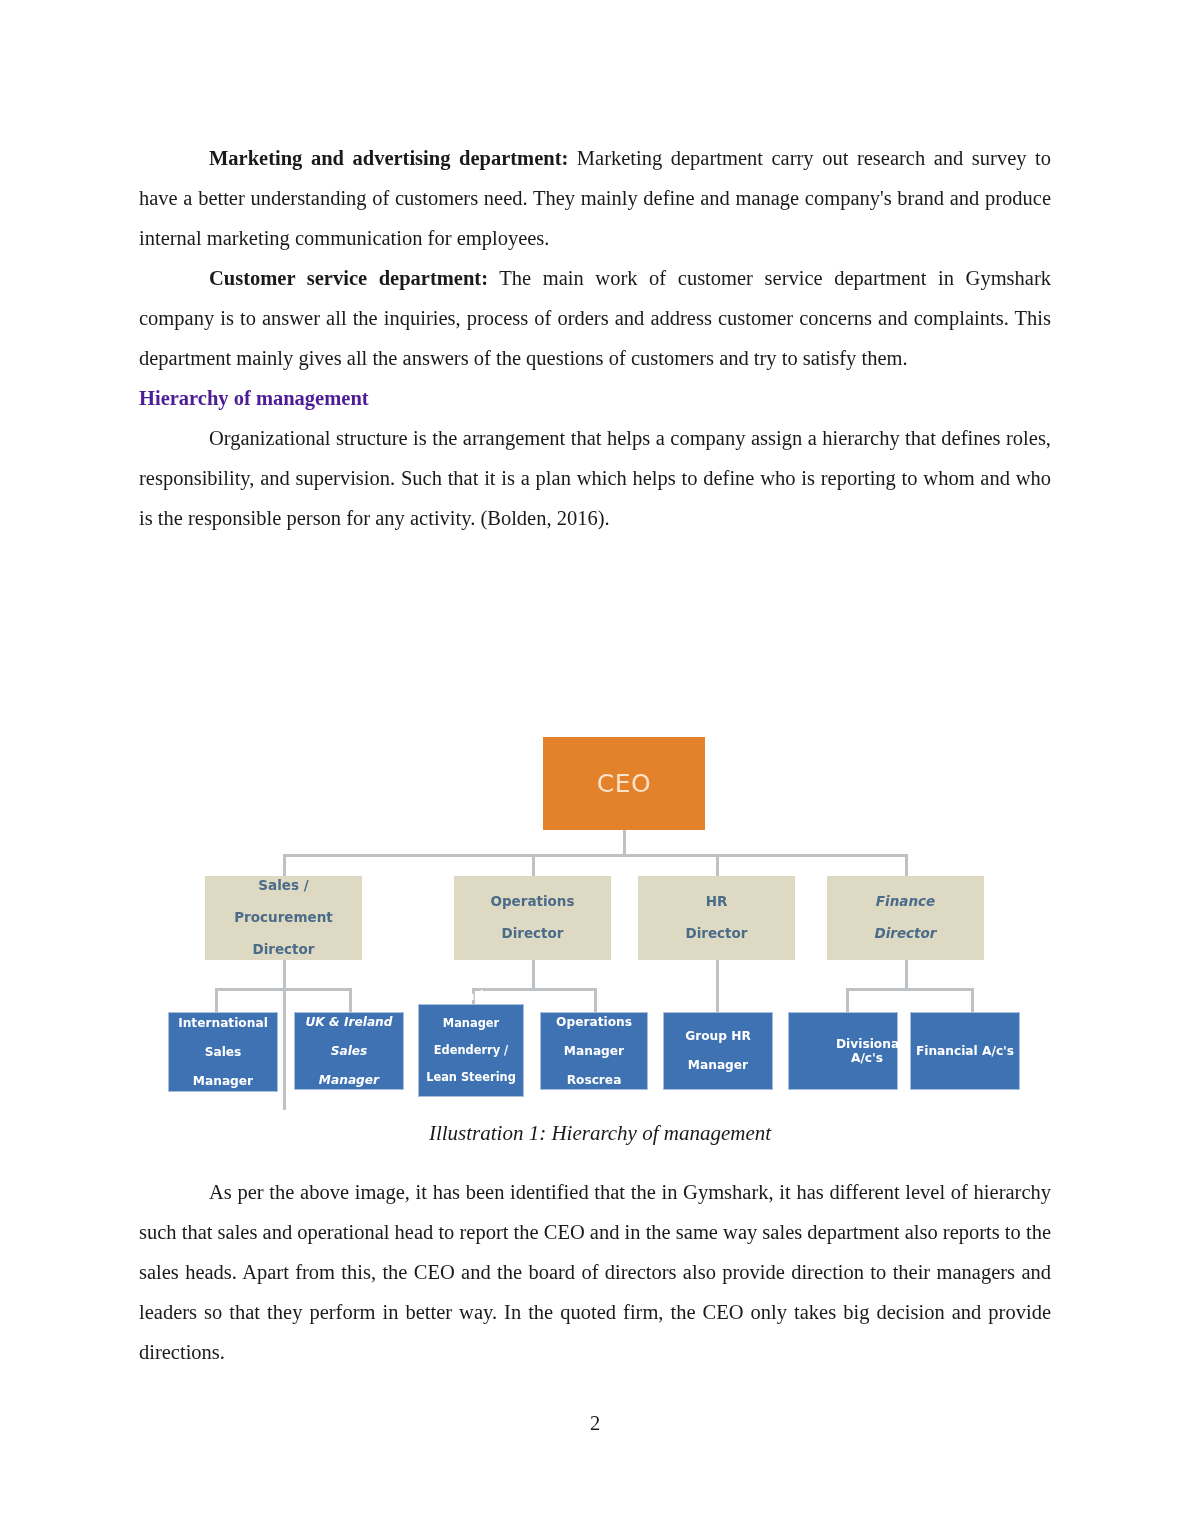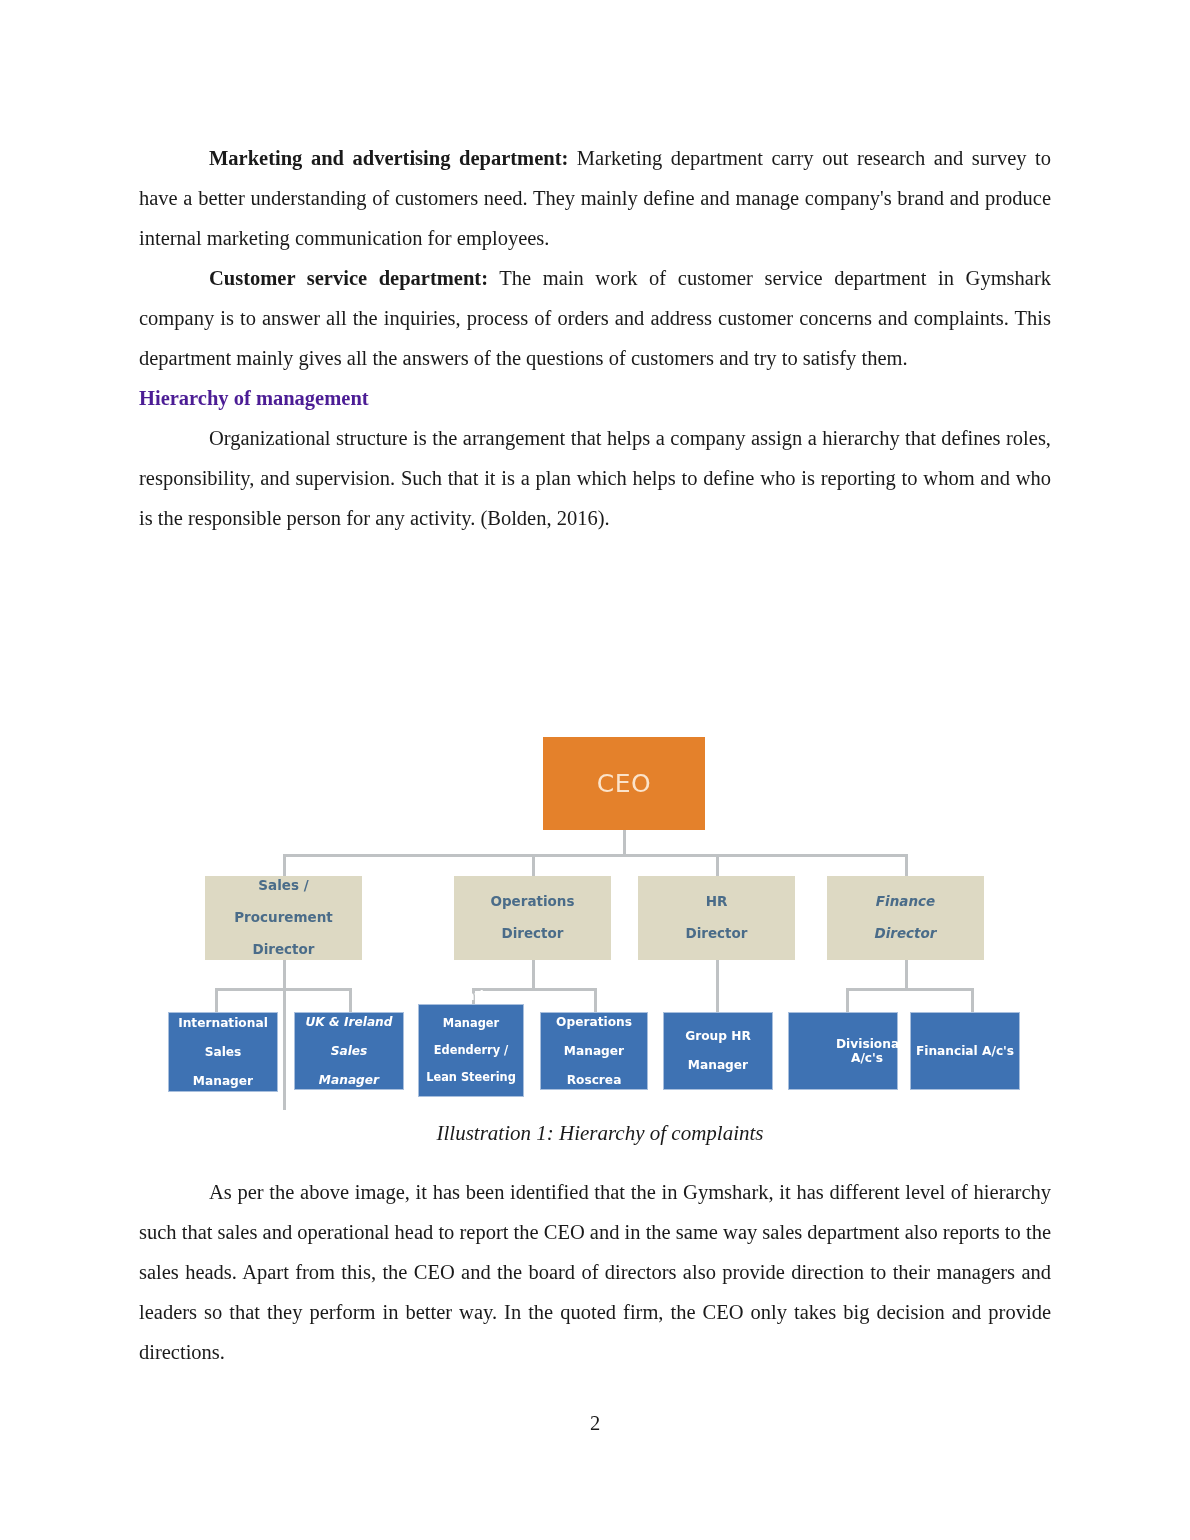--- a/index.html
+++ b/index.html
@@ -265,21 +265,21 @@
       </div>
 
       <div class="node node-manager" style="left:750px; top:312px; width:110px; height:78px;">
         <span>Financial A/c's</span>
       </div>
 
     </div>
   </div>
 
   <div class="caption-clip">
-    <div class="caption">Illustration 1: Hierarchy of complaints</div>
+    <div class="caption">Illustration 1: Hierarchy of management</div>
   </div>
 
   <div class="content-bottom">
     <p class="para indent">As per the above image, it has been identified that the in Gymshark, it has different level of hierarchy such that sales and operational head to report the CEO and in the same way sales department also reports to the sales heads.  Apart from this, the CEO and the board of directors also provide direction to their managers and leaders so that they perform in better way. In the quoted firm, the CEO only takes big decision and provide directions.</p>
   </div>
 
   <div class="page-number">2</div>
 
 </div>
 

